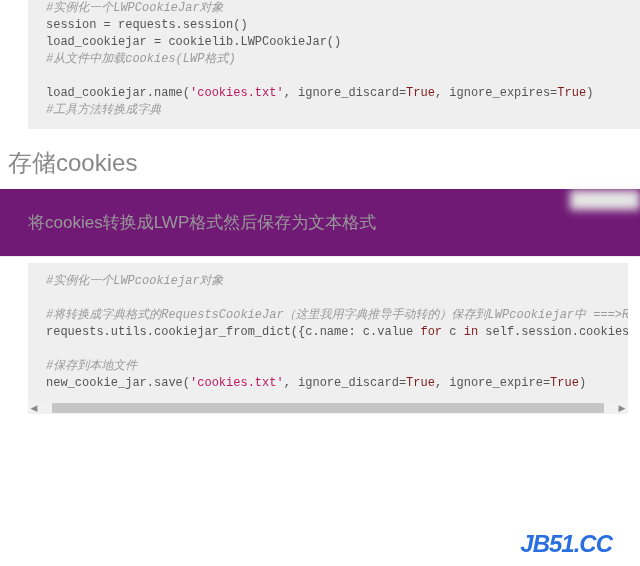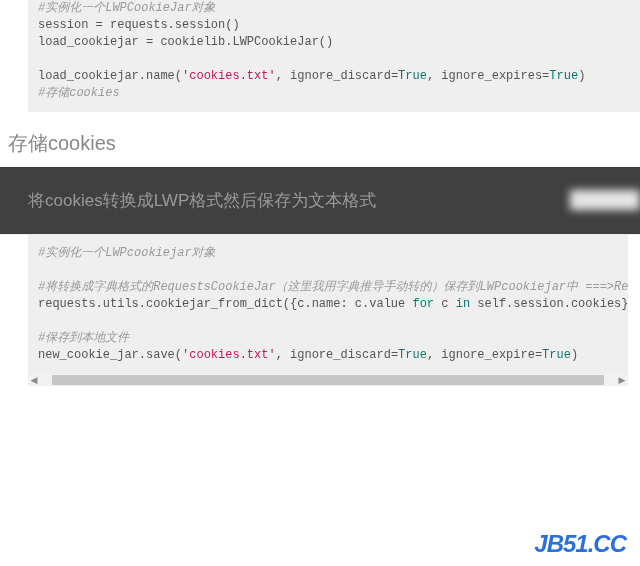--- a/index.html
+++ b/index.html
@@ -7,55 +7,56 @@
     padding: 0;
     width: 640px;
     height: 566px;
     background: #ffffff;
     font-family: "Helvetica Neue", Arial, "PingFang SC", "Microsoft YaHei", sans-serif;
     overflow: hidden;
     position: relative;
   }
   .code-block {
     background: #efefef;
-    padding: 0 10px 10px 10px;
+    padding: 0 10px 10px 18px;
     font-family: Consolas, "Courier New", monospace;
     font-size: 12px;
     line-height: 17px;
     color: #555;
     overflow-x: auto;
     white-space: nowrap;
   }
   .code-block.first {
     margin-left: 28px;
     margin-right: 0;
     padding-right: 0;
   }
   .code-block.second {
     margin-left: 28px;
     margin-right: 12px;
     padding-top: 10px;
   }
   .code-line { display: block; }
   .comment { color: #9a9a9a; font-style: italic; }
   .str { color: #be185d; }
-  .kw { color: #0f766e; }
+  .kw { color: #7f1d1d; }
   .heading {
-    font-size: 20px;
+    font-size: 24px;
     color: #888;
     font-weight: 400;
     padding: 18px 8px 10px 8px;
   }
   .subheading {
     font-size: 17px;
     color: #999;
     font-weight: 400;
     padding: 22px 6px 22px 28px;
-    background: #404040;
+    background: #701a75;
     border-bottom: 1px solid #eee;
+    margin-bottom: 6px;
   }
   .scrollbar {
     height: 12px;
     display: flex;
     align-items: center;
     background: #f1f1f1;
     margin-left: 28px;
     margin-right: 12px;
   }
   .scroll-thumb {
@@ -69,21 +70,21 @@
     width: 12px;
     height: 12px;
     display: flex;
     align-items: center;
     justify-content: center;
     color: #8a8a8a;
     font-size: 9px;
   }
   .watermark {
     position: absolute;
-    right: 14px;
+    right: 28px;
     bottom: 8px;
     font-family: Arial, sans-serif;
     font-weight: 900;
     font-style: italic;
     font-size: 24px;
     color: #2a6fe0;
     letter-spacing: -1px;
   }
   .smudge {
     position: absolute;
@@ -95,23 +96,24 @@
     filter: blur(4px);
   }
 </style>
 </head>
 <body>
 
 <div class="code-block first">
   <span class="code-line comment">#实例化一个LWPCookieJar对象</span>
   <span class="code-line">session = requests.session()</span>
   <span class="code-line">load_cookiejar = cookielib.LWPCookieJar()</span>
+  <span class="code-line comment">#从文件中加载cookies(LWP格式)</span>
   <span class="code-line">&nbsp;</span>
   <span class="code-line"><span>load_cookiejar.name(</span><span class="str">'cookies.txt'</span><span>, ignore_discard=</span><span class="kw">True</span><span>, ignore_expires=</span><span class="kw">True</span><span>)</span></span>
-  <span class="code-line comment">#存储cookies</span>
+  <span class="code-line comment">#工具方法转换成字典</span>
 </div>
 
 <div class="heading">存储cookies</div>
 
 <div class="subheading">将cookies转换成LWP格式然后保存为文本格式</div>
 
 <div class="code-block second">
   <span class="code-line comment">#实例化一个LWPcookiejar对象</span>
   <span class="code-line">&nbsp;</span>
   <span class="code-line comment">#将转换成字典格式的RequestsCookieJar（这里我用字典推导手动转的）保存到LWPcookiejar中 ===&gt;RequestsCookieJar没有实现save()方法</span>

